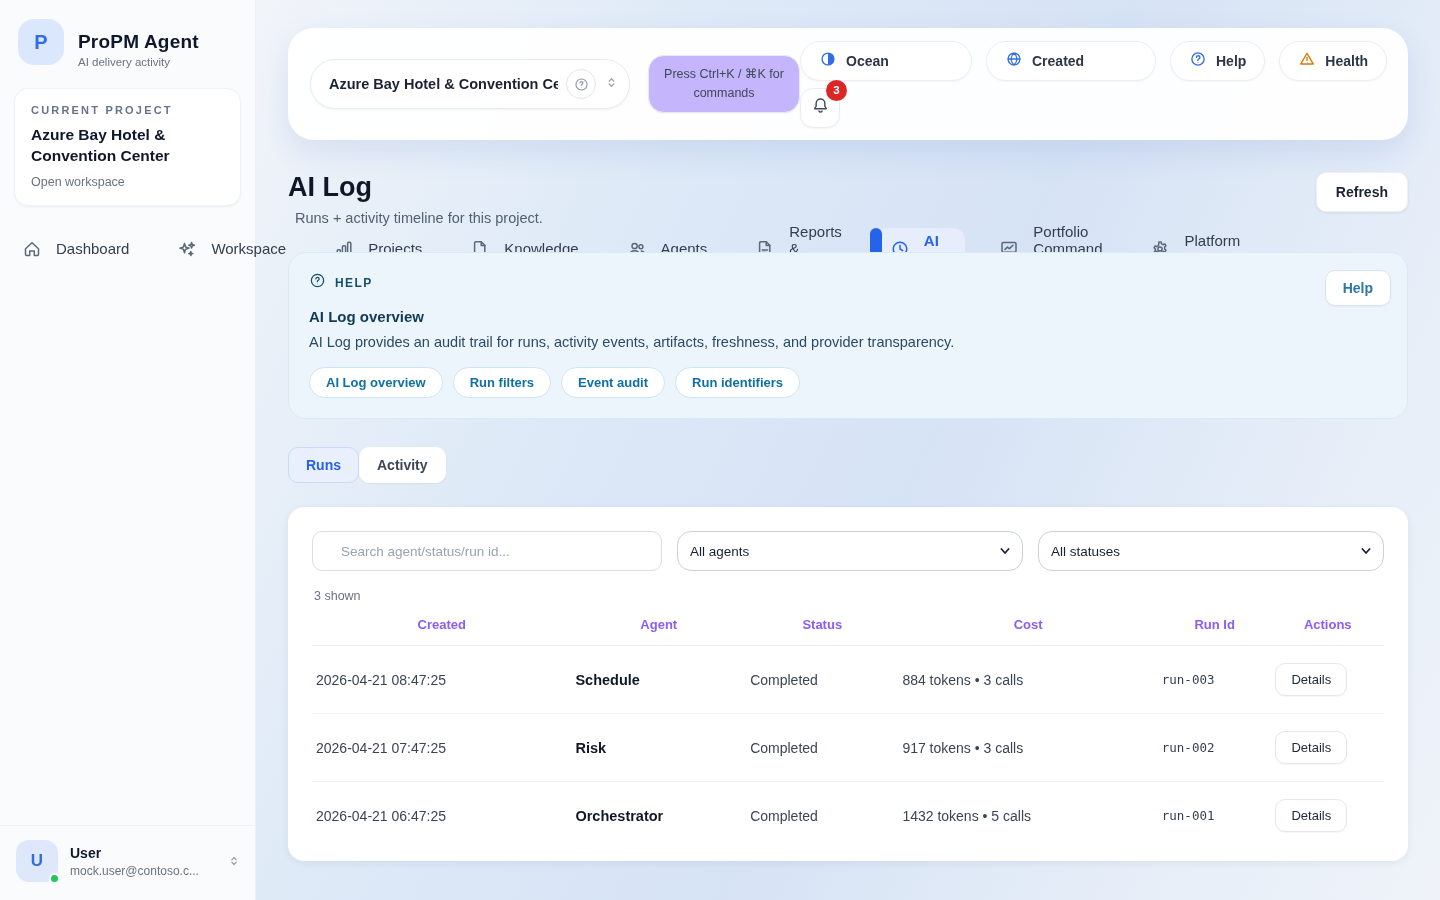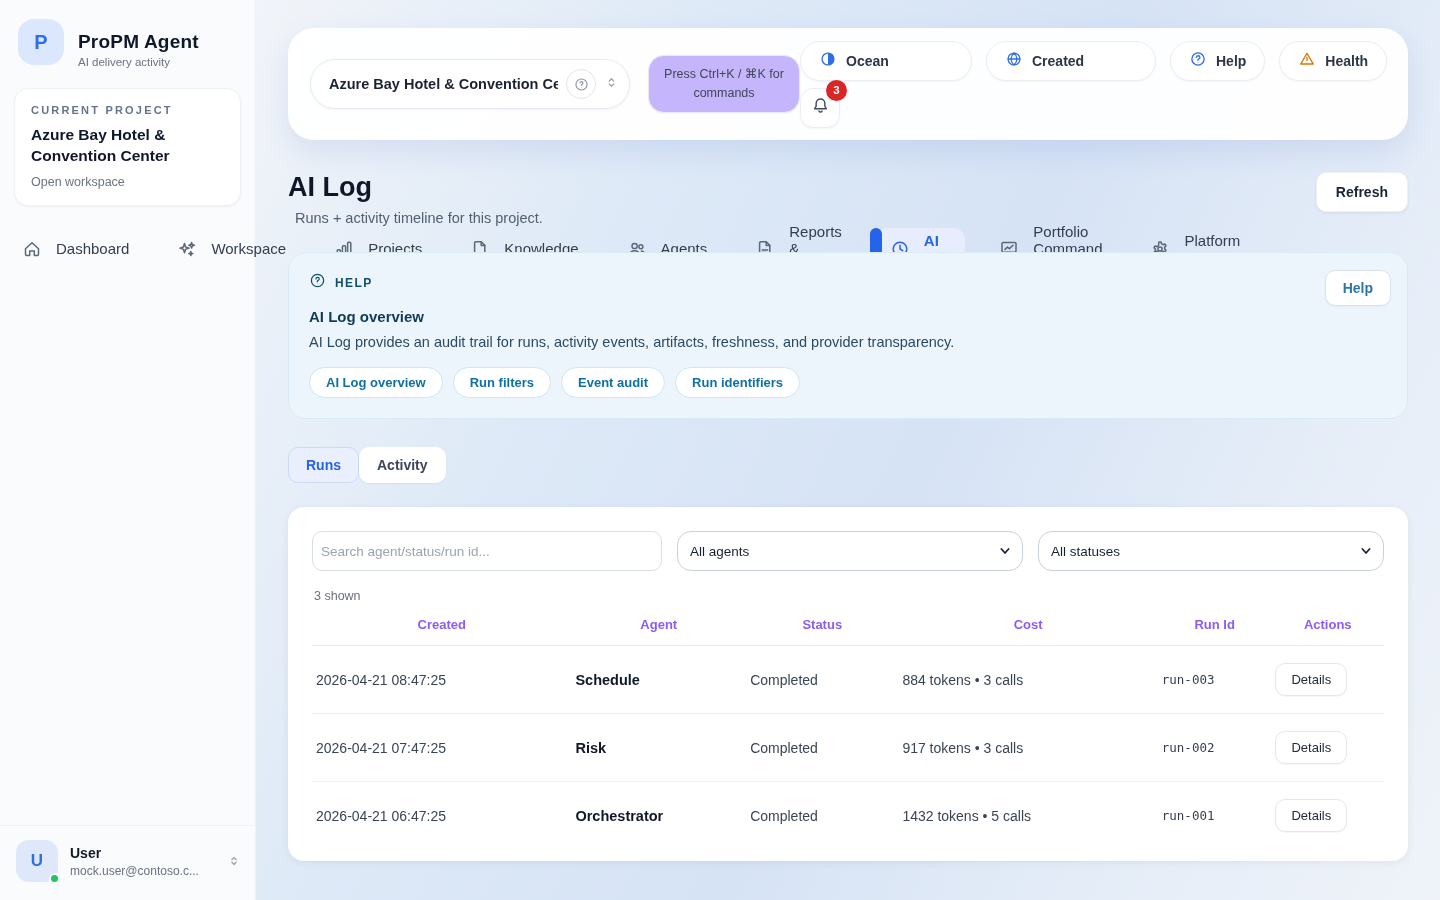--- a/index.html
+++ b/index.html
@@ -82,21 +82,21 @@
 
   
   .tabs{margin-top:28px; display:flex; gap:0;}
   .tab{padding:9px 17px; border-radius:10px; font-size:14px; font-weight:600; cursor:pointer;}
   .tab.active{background:#e9effc; border:1px solid #cbd9f3; color:var(--accent);}
   .tab.inactive{background:#fff; border:1px solid #fff; color:#3c4757; box-shadow:0 1px 2px rgba(16,24,40,.05);}
 
   
   .runs-card{margin-top:24px; background:#fff; border-radius:16px; box-shadow:0 2px 8px rgba(16,24,40,.06); padding:24px 24px 12px;}
   .filters{display:grid; grid-template-columns:350px 1fr 1fr; gap:15px;}
-  .search-input{height:40px; border-radius:10px; border:1px solid #d8dee6; padding:0 8px; font-size:13.5px; color:#111827; font-family:inherit; outline:none; width:100%;}
+  .search-input{height:40px; border-radius:10px; border:1px solid #d8dee6; padding:0 28px; font-size:13.5px; color:#111827; font-family:inherit; outline:none; width:100%;}
   .search-input::placeholder{color:#9aa3b0;}
   .selwrap{position:relative;}
   .selwrap select{width:100%; height:40px; border-radius:14px; border:1px solid #c9d1da; background:#fff; padding:0 32px 0 12px; font-size:13.5px; color:#18212f; font-family:inherit; appearance:none; -webkit-appearance:none; cursor:pointer; outline:none;}
   .sel-caret{position:absolute; right:10px; top:12px; color:#1a2332; pointer-events:none;}
   .sel-caret svg{width:16px; height:16px;}
   .count-label{margin:18px 2px 4px; font-size:12.5px; color:#697180;}
   table{width:100%; border-collapse:collapse;}
   th{padding:10px 4px 13px; font-size:13px; font-weight:600; color:#8b5cf6; text-align:center; border-bottom:1px solid #e8ebef;}
   td{padding:17px 4px; border-bottom:1px solid #eff1f4; font-size:14px; color:#3a4554; vertical-align:middle;}
   tr:last-child td{border-bottom:none;}

